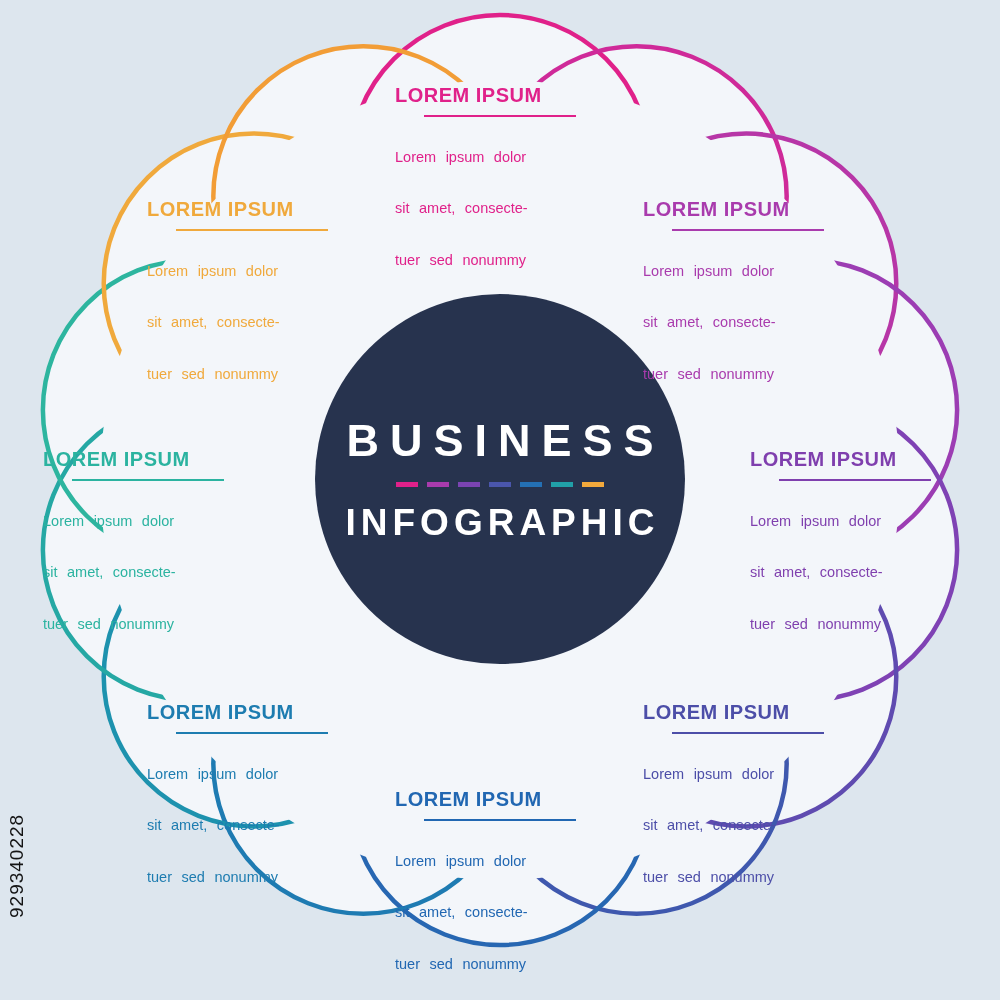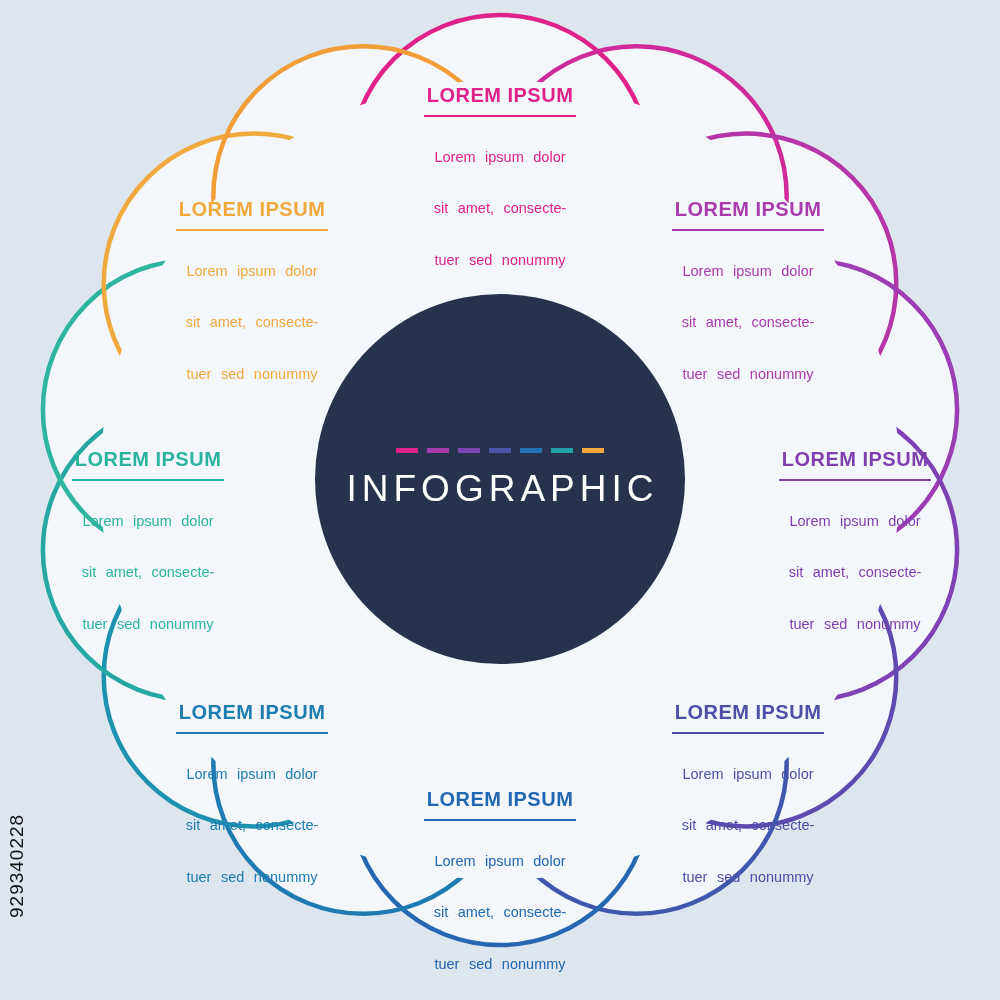--- a/index.html
+++ b/index.html
@@ -18,29 +18,29 @@
     border-radius:50%;
     background:#27334e;
     display:flex;flex-direction:column;align-items:center;justify-content:center;
     gap:15px;
   }
   .center-line1{
     color:#ffffff;font-size:45px;font-weight:bold;
     letter-spacing:11px;margin:0 0 0 11px;white-space:nowrap;
   }
   .center-line2{
-    color:#ffffff;font-size:37px;font-weight:normal;
+    color:#ffffff;font-size:37px;font-weight:bold;
     letter-spacing:5px;margin:0 0 0 5px;white-space:nowrap;
   }
   .divider{display:flex;gap:9px;}
   .divider span{display:block;width:22px;height:5px;}
   
   .block{
     position:absolute;width:210px;margin-left:-105px;
-    text-align:center;
+    text-align:left;
   }
   .block h3{
     margin:0;font-size:20px;font-weight:bold;letter-spacing:0.5px;
     white-space:nowrap;
   }
   .block .rule{height:2px;width:152px;margin:8px auto 11px;}
   .block .bodyline{
     font-size:14.5px;line-height:1.55;word-spacing:5.5px;
     white-space:nowrap;
     margin-top:29px;
@@ -93,20 +93,21 @@
       <circle cx="363.32662217796906" cy="763.805193389262" r="150" fill="none" stroke="#1e7bb2" stroke-width="4.5"></circle>
       <circle cx="253.72308302257062" cy="676.399287585501" r="150" fill="none" stroke="#1d92ae" stroke-width="4.5"></circle>
       <circle cx="192.89770766272557" cy="550.0940941962391" r="150" fill="none" stroke="#25a8a4" stroke-width="4.5"></circle>
       <circle cx="192.8977076627255" cy="409.90590580376113" r="150" fill="none" stroke="#2db59f" stroke-width="4.5"></circle>
       <circle cx="253.72308302257056" cy="283.60071241449896" r="150" fill="none" stroke="#f0a93c" stroke-width="4.5"></circle>
       <circle cx="363.32662217796917" cy="196.194806610738" r="150" fill="none" stroke="#f29d36" stroke-width="4.5"></circle>
       <circle cx="500" cy="480" r="400" fill="#f3f6fa" stroke="none" stroke-width="0"></circle>
     </svg>
 
   <div class="center-badge" style="background: rgb(39, 51, 78);">
+    <div class="center-line1">BUSINESS</div>
     <div class="divider">
         <span style="background: rgb(224, 33, 138);"></span>
         <span style="background: rgb(169, 59, 173);"></span>
         <span style="background: rgb(123, 68, 178);"></span>
         <span style="background: rgb(74, 86, 172);"></span>
         <span style="background: rgb(36, 112, 180);"></span>
         <span style="background: rgb(33, 160, 168);"></span>
         <span style="background: rgb(242, 169, 60);"></span>
       </div>
     <div class="center-line2">INFOGRAPHIC</div>

